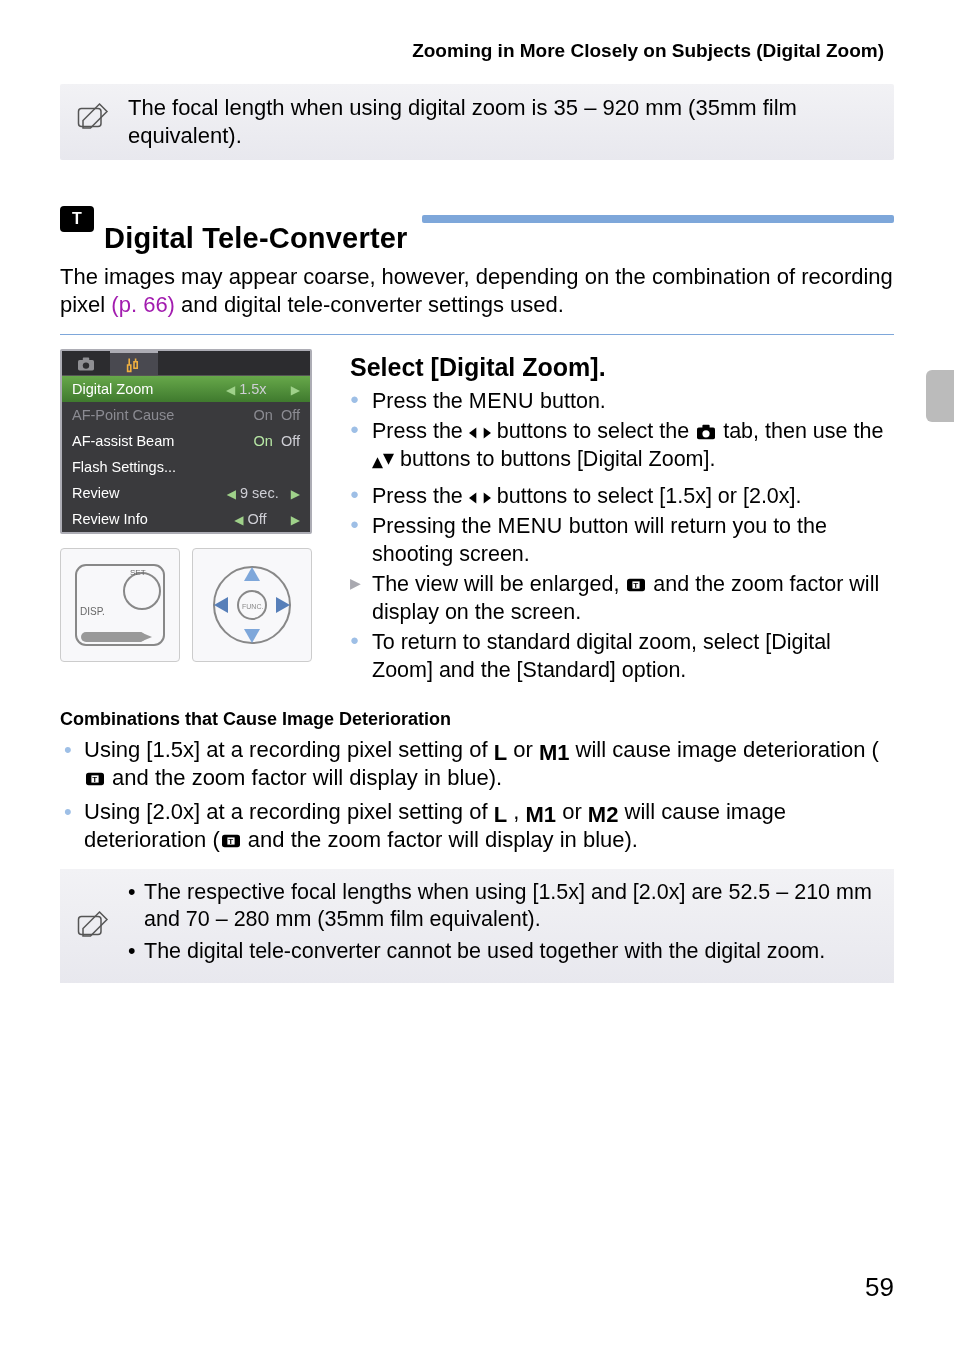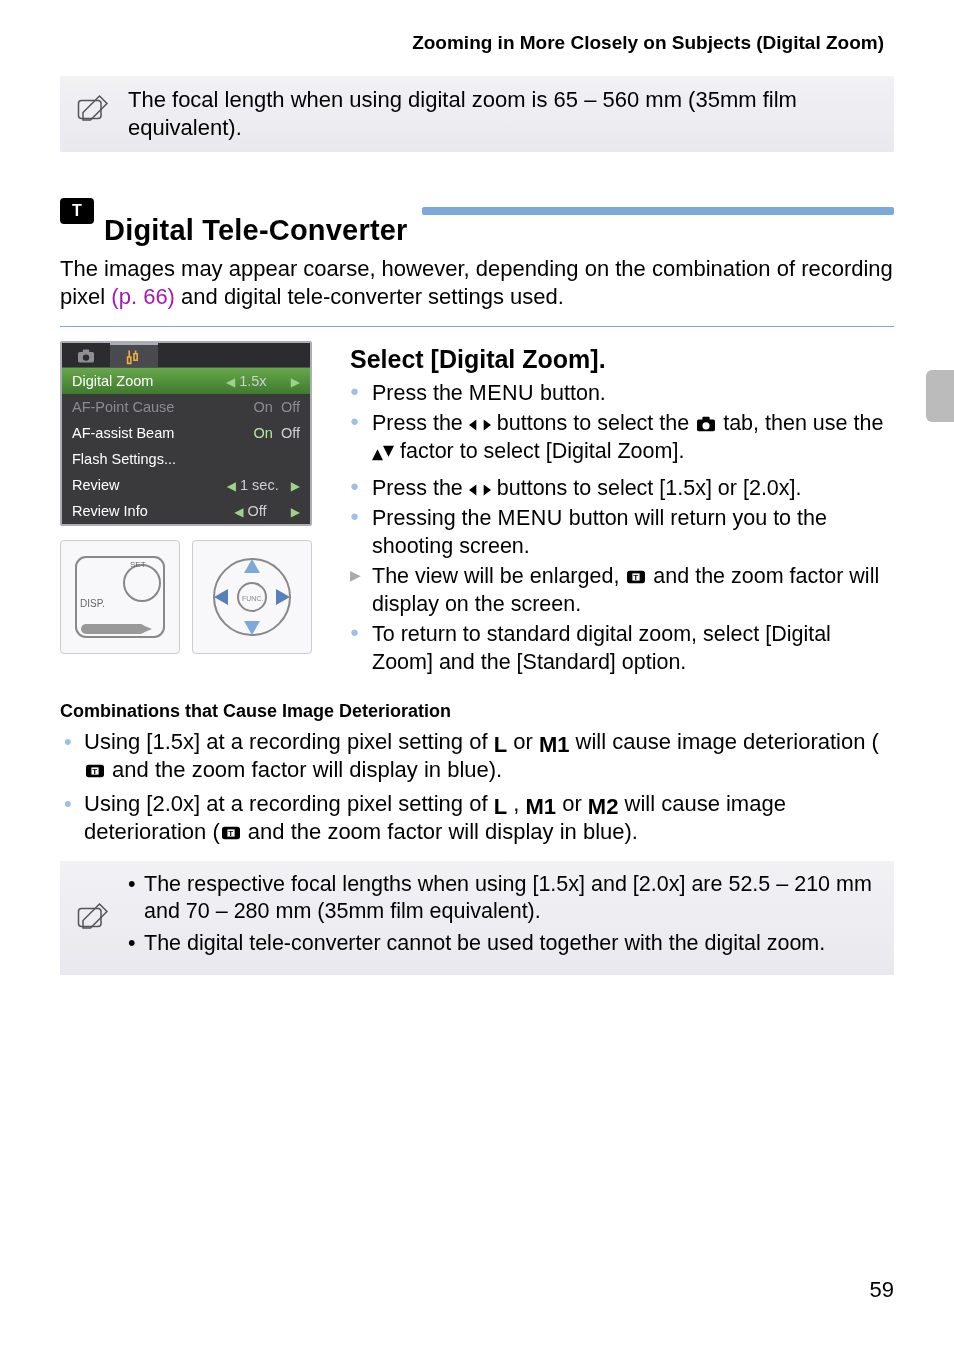--- a/index.html
+++ b/index.html
@@ -7,21 +7,21 @@
     padding: 0;
     background: #fff;
     font-family: Arial, Helvetica, sans-serif;
     color: #000;
     width: 954px;
   }
   .page {
     width: 954px;
     height: 1345px;
     position: relative;
-    padding: 32px 60px 0 60px;
+    padding: 40px 60px 0 60px;
     box-sizing: border-box;
   }
   .side-tab {
     position: absolute;
     right: 0;
     top: 370px;
     width: 28px;
     height: 52px;
     background: #bbb;
     border-radius: 6px 0 0 6px;
@@ -247,21 +247,21 @@
     margin-top: 14px;
   }
   .note2-list { padding:0; margin:0; list-style:none; font-size:21.5px; line-height:1.28; }
   .note2-list li { position:relative; padding-left:16px; margin-bottom:4px; }
   .note2-list li::before { content:"•"; position:absolute; left:0; top:0; }
 
   .page-number {
     position: absolute;
     bottom: 42px;
     right: 60px;
-    font-size: 22px;
+    font-size: 26px;
   }
 
   
   .svg-lr { width:22px; height:16px; }
   .svg-ud { width:22px; height:16px; }
   .svg-cam { width:22px; height:18px; }
   .svg-tele { width:22px; height:18px; }
   .svg-L { font-weight:bold; font-size:22px; }
   .svg-M { font-weight:bold; font-size:22px; }
 </style>
@@ -273,21 +273,21 @@
 
   <div class="header-title">Zooming in More Closely on Subjects (Digital Zoom)</div>
 
   <div class="note-row">
     <div class="note-icon">
       <svg viewBox="0 0 48 48">
         <rect x="6" y="14" width="30" height="24" rx="4" fill="none" stroke="#555" stroke-width="2"></rect>
         <path d="M34 8 L44 18 L22 40 L12 40 L12 30 Z" fill="none" stroke="#555" stroke-width="2"></path>
       </svg>
     </div>
-    <div class="note-text">The focal length when using digital zoom is 65 – 560 mm (35mm film equivalent).</div>
+    <div class="note-text">The focal length when using digital zoom is 35 – 920 mm (35mm film equivalent).</div>
   </div>
 
   <div class="sec-heading">
     <div class="sec-icon">T</div>
     <div class="sec-title">Digital Tele-Converter</div>
     <div class="sec-rule"></div>
   </div>
 
   <p class="body-para">
     <span>The images may appear coarse, however, depending on the combination of recording pixel </span><span class="link">(p. 66)</span><span> and digital tele-converter settings used.</span>
@@ -324,21 +324,21 @@
         <div class="menu-row">
           <span class="lbl">AF-assist Beam</span>
           <span class="val"><span class="on">On</span>&nbsp;&nbsp;<span>Off</span></span>
         </div>
         <div class="menu-row">
           <span class="lbl">Flash Settings...</span>
           <span class="val"></span>
         </div>
         <div class="menu-row">
           <span class="lbl">Review</span>
-          <span class="val"><span class="arrow-l">◀</span> <span>1 sec.</span> &nbsp;&nbsp;<span class="arrow-r">▶</span></span>
+          <span class="val"><span class="arrow-l">◀</span> <span>9 sec.</span> &nbsp;&nbsp;<span class="arrow-r">▶</span></span>
         </div>
         <div class="menu-row">
           <span class="lbl">Review Info</span>
           <span class="val"><span class="arrow-l">◀</span> <span>Off</span> &nbsp;&nbsp;&nbsp;&nbsp;&nbsp;<span class="arrow-r">▶</span></span>
         </div>
       </div>
 
       <div class="diagram-row">
         <div class="dgrm">
           <svg viewBox="0 0 100 96">
@@ -384,21 +384,21 @@
               <svg class="svg-cam" viewBox="0 0 24 20">
                 <rect x="2" y="5" width="20" height="13" rx="2" fill="#000"></rect>
                 <rect x="8" y="2" width="8" height="5" rx="1" fill="#000"></rect>
                 <circle cx="12" cy="12" r="4" fill="#fff"></circle>
               </svg>
             </span><span> tab, then use the </span><span class="inline-icon">
               <svg class="svg-ud" viewBox="0 0 24 16">
                 <polygon points="6,16 0,16 6,4 12,16" fill="#000"></polygon>
                 <polygon points="18,0 12,0 18,12 24,0" fill="#000"></polygon>
               </svg>
-            </span><span> factor to select [Digital Zoom].</span>
+            </span><span> buttons to buttons [Digital Zoom].</span>
         </li>
       </ul>
 
       <div class="step-heading">
         <span class="step-num">2</span>
       </div>
       <ul class="bullets">
         <li>
           <span>Press the </span><span class="inline-icon">
               <svg class="svg-lr" viewBox="0 0 24 16">

